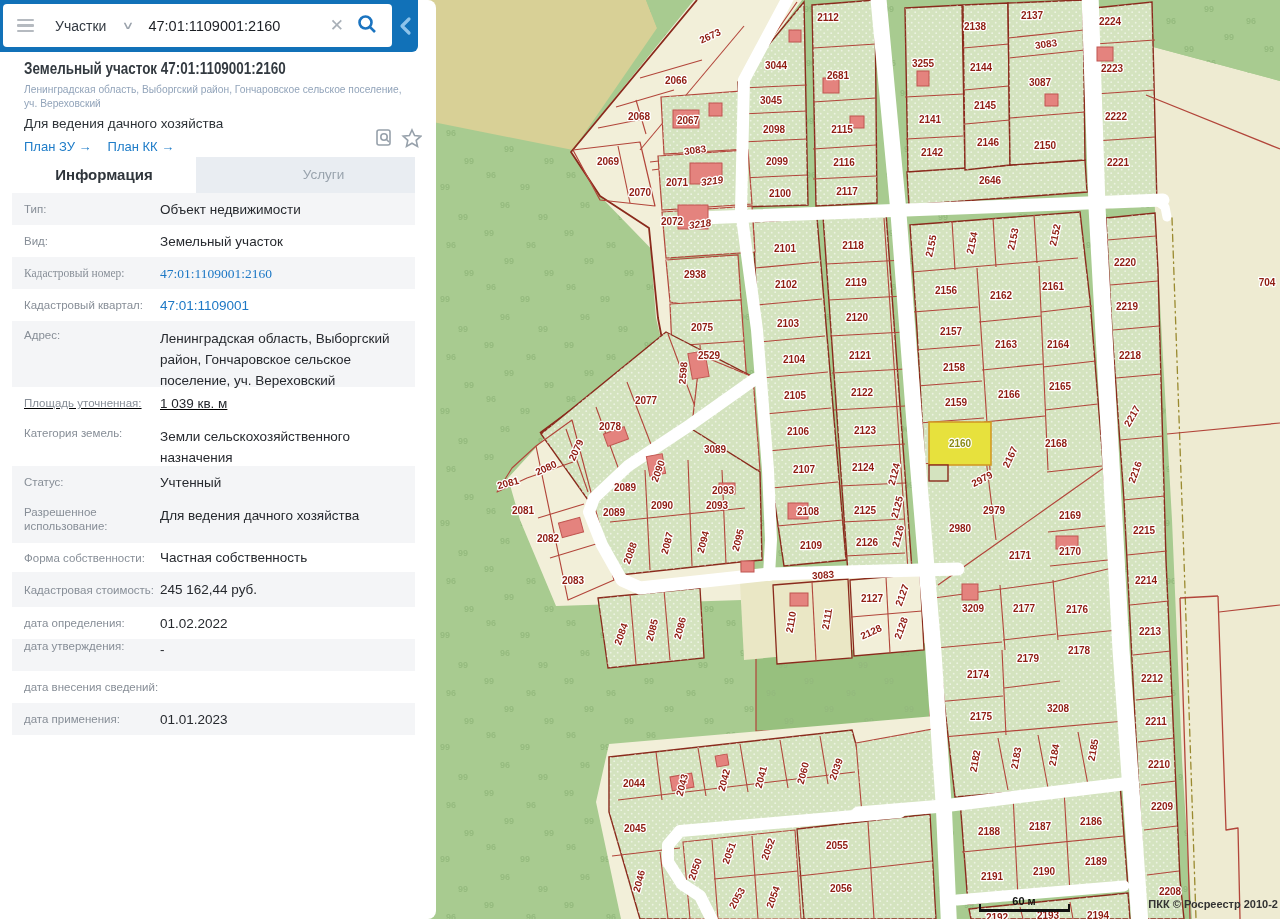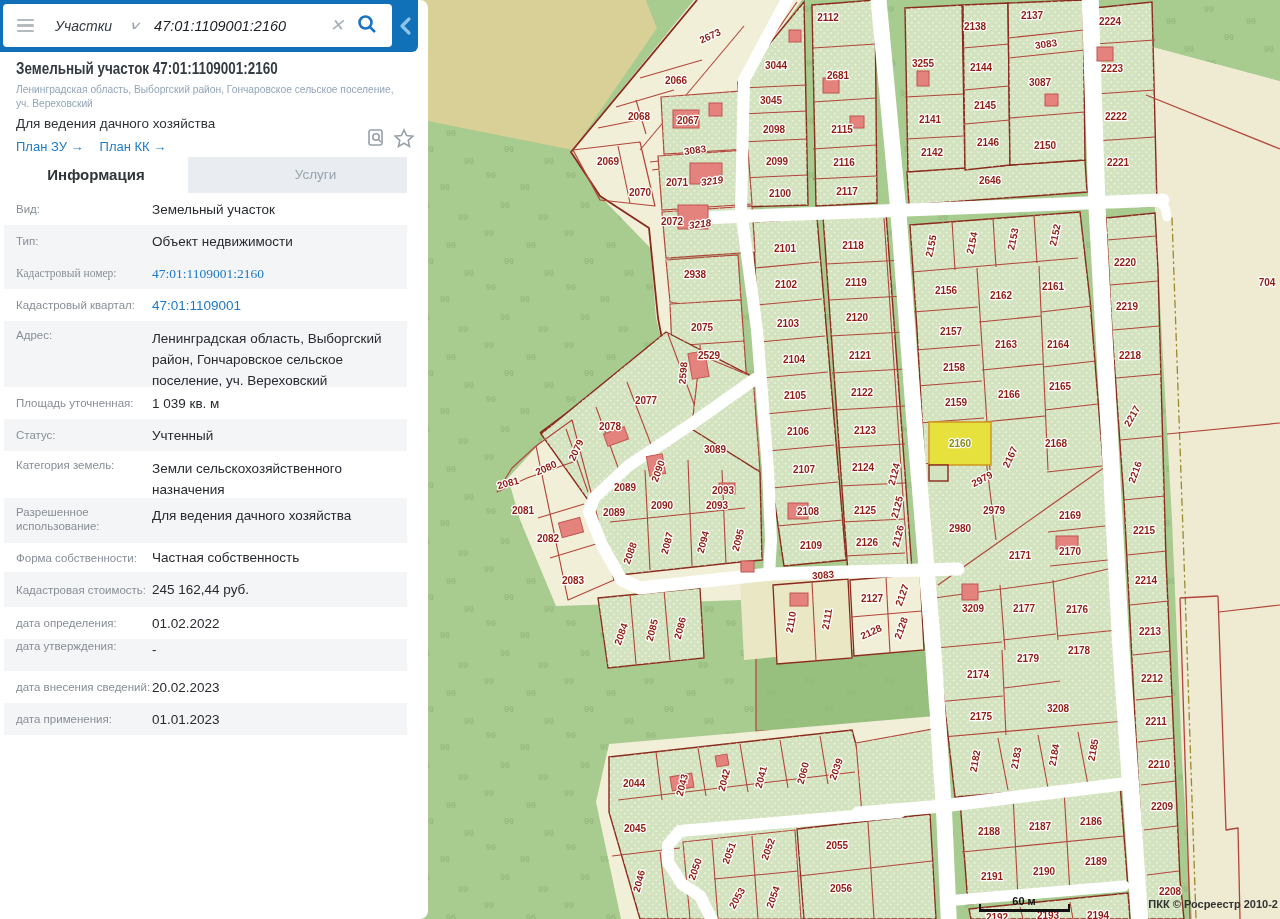--- a/index.html
+++ b/index.html
@@ -1,20 +1,20 @@
 <!DOCTYPE html>
 <html><head><meta charset="utf-8">
 <style>
 html,body{margin:0;padding:0;width:1280px;height:919px;overflow:hidden;
  font-family:"Liberation Sans",sans-serif;background:#fff;}
 #stage{position:relative;width:1280px;height:919px;}
 #mapwrap{position:absolute;left:403px;top:0;width:877px;height:919px;}
-#panel{position:absolute;left:4px;top:0;width:424px;height:919px;background:#fff;z-index:2;border-radius:8px;}
+#panel{position:absolute;left:12px;top:0;width:424px;height:919px;background:#fff;z-index:2;border-radius:8px;}
 #bluebar{position:absolute;left:0;top:0;width:418px;height:52px;background:#1171b8;
- border-radius:0 0 6px 0;z-index:3;font-style:italic;}
+ border-radius:0 0 6px 0;z-index:3;}
 #sbox{position:absolute;left:3px;top:4px;width:389px;height:43px;background:#fff;
  border-radius:4px;display:flex;align-items:center;}
 #burger{margin-left:14px;width:17px;}
 #burger div{height:2.5px;background:#b5bac0;margin:2.8px 0;border-radius:1px;}
 .sel{margin-left:21px;font-size:14px;color:#333a42;}
 .chev{margin-left:18px;color:#9aa2ab;font-size:11px;transform:scaleX(1.6);}
 .query{margin-left:16px;font-size:14.5px;color:#1c1f24;}
 .xclose{position:absolute;right:48px;color:#a9b0b8;font-size:17px;}
 .lens{position:absolute;right:14px;top:9px;}
 #collapse{position:absolute;left:398px;top:15px;z-index:4;}
@@ -494,52 +494,52 @@
           <circle cx="8" cy="9" r="3.2"></circle>
           <line x1="10.5" y1="11.5" x2="13" y2="14"></line>
    <path d="M36 2 l2.6 5.6 6.2 0.6 -4.6 4.2 1.3 6 -5.5 -3.2 -5.5 3.2 1.3 -6 -4.6 -4.2 6.2 -0.6 z"></path>
   </svg>
  </div>
  <div id="tabs">
         <div class="t1">Информация</div>
         <div class="t2">Услуги</div>
       </div>
  <div id="tbl">
+<div class="row" style="height:32px;background:#f4f5f7;align-items:center;">
+          <div class="l">Тип:</div>
+          <div class="v">Объект недвижимости</div>
+        </div>
 <div class="row" style="height:32px;background:#ffffff;align-items:center;">
           <div class="l">Вид:</div>
           <div class="v">Земельный участок</div>
         </div>
-<div class="row" style="height:32px;background:#f4f5f7;align-items:center;">
-          <div class="l">Тип:</div>
-          <div class="v">Объект недвижимости</div>
-        </div>
 <div class="row" style="height:32px;background:#f4f5f7;align-items:center;font-family:Liberation Serif, serif;">
           <div class="l">Кадастровый номер:</div>
           <div class="v link">47:01:1109001:2160</div>
         </div>
 <div class="row" style="height:32px;background:#ffffff;align-items:center;">
           <div class="l">Кадастровый квартал:</div>
           <div class="v link">47:01:1109001</div>
         </div>
 <div class="row" style="height:66px;background:#f4f5f7;align-items:flex-start;padding-top:7px;">
           <div class="l">Адрес:</div>
           <div class="v">Ленинградская область, Выборгский район, Гончаровское сельское поселение, уч. Вереховский</div>
         </div>
-<div class="row" style="height:32px;background:#ffffff;align-items:center;">
+<div class="row" style="height:32px;background:#ffffff;align-items:center;text-decoration:underline;">
           <div class="l">Площадь уточненная:</div>
           <div class="v">1 039 кв. м</div>
+        </div>
+<div class="row" style="height:47px;background:#ffffff;align-items:flex-start;padding-top:7px;">
+          <div class="l">Категория земель:</div>
+          <div class="v">Земли сельскохозяйственного назначения</div>
         </div>
 <div class="row" style="height:32px;background:#f4f5f7;align-items:center;">
           <div class="l">Статус:</div>
           <div class="v">Учтенный</div>
         </div>
-<div class="row" style="height:47px;background:#ffffff;align-items:flex-start;padding-top:7px;">
-          <div class="l">Категория земель:</div>
-          <div class="v">Земли сельскохозяйственного назначения</div>
-        </div>
 <div class="row" style="height:45px;background:#f4f5f7;align-items:flex-start;padding-top:7px;">
           <div class="l">Разрешенное использование:</div>
           <div class="v">Для ведения дачного хозяйства</div>
         </div>
 <div class="row" style="height:29px;background:#ffffff;align-items:center;">
           <div class="l">Форма собственности:</div>
           <div class="v">Частная собственность</div>
         </div>
 <div class="row" style="height:35px;background:#f4f5f7;align-items:center;">
           <div class="l">Кадастровая стоимость:</div>
@@ -548,21 +548,20 @@
 <div class="row" style="height:32px;background:#ffffff;align-items:center;">
           <div class="l">дата определения:</div>
           <div class="v">01.02.2022</div>
         </div>
 <div class="row" style="height:32px;background:#f4f5f7;align-items:flex-start;">
           <div class="l">дата утверждения:</div>
           <div class="v">-</div>
         </div>
 <div class="row" style="height:32px;background:#ffffff;align-items:center;">
           <div class="l">дата внесения сведений:</div>
-          <div class="v">20.02.2023</div>
         </div>
 <div class="row" style="height:32px;background:#f4f5f7;align-items:center;">
           <div class="l">дата применения:</div>
           <div class="v">01.01.2023</div>
         </div>
  </div>
 </div>
 <div id="bluebar">
  <div id="sbox">
   <div id="burger">

